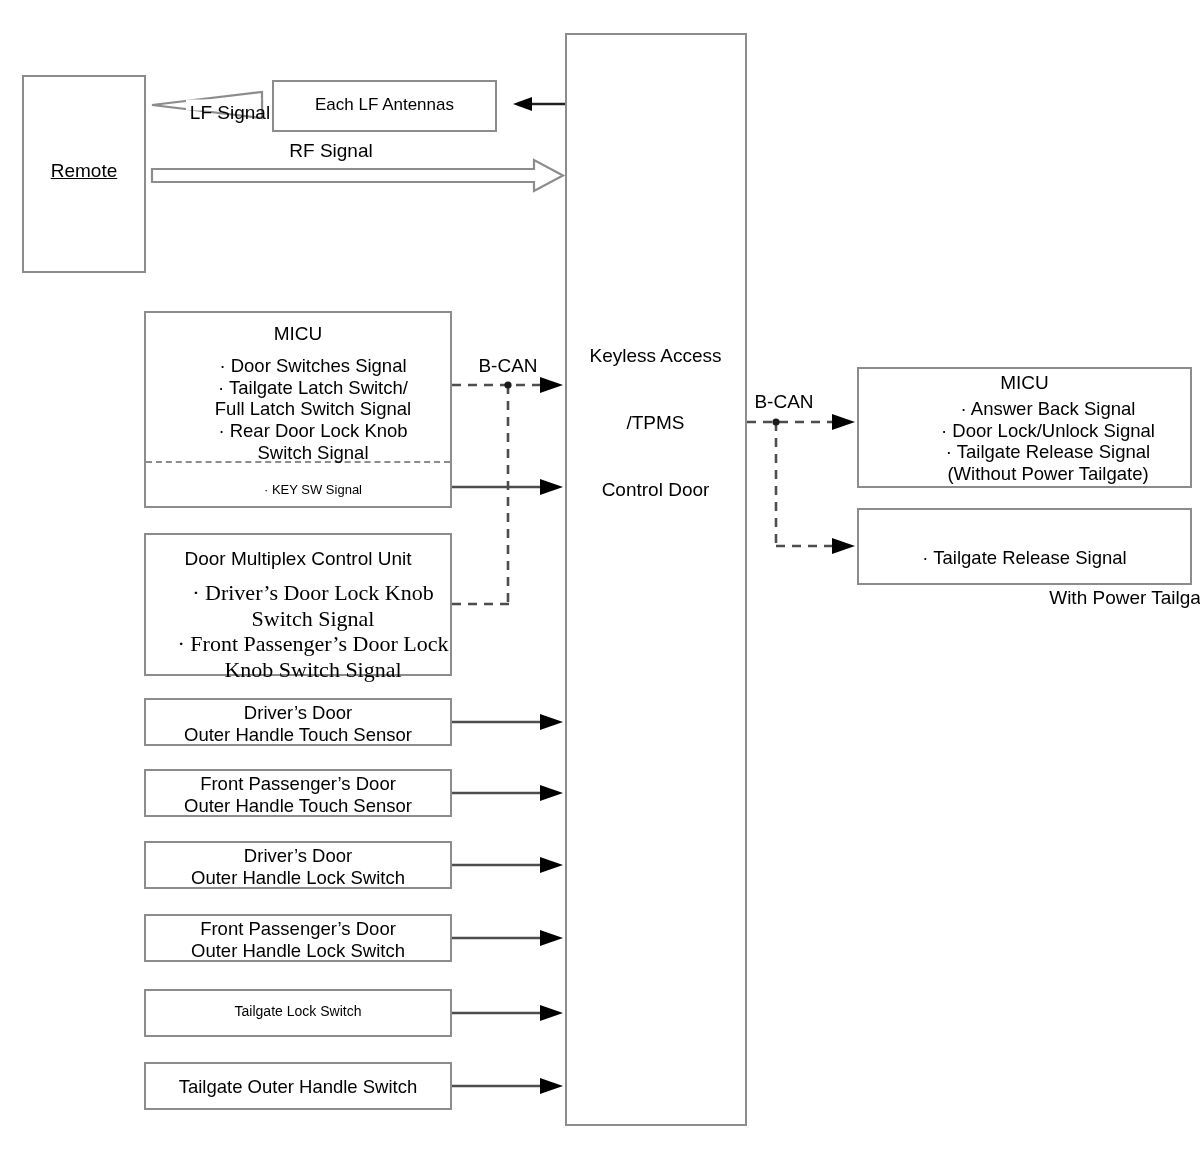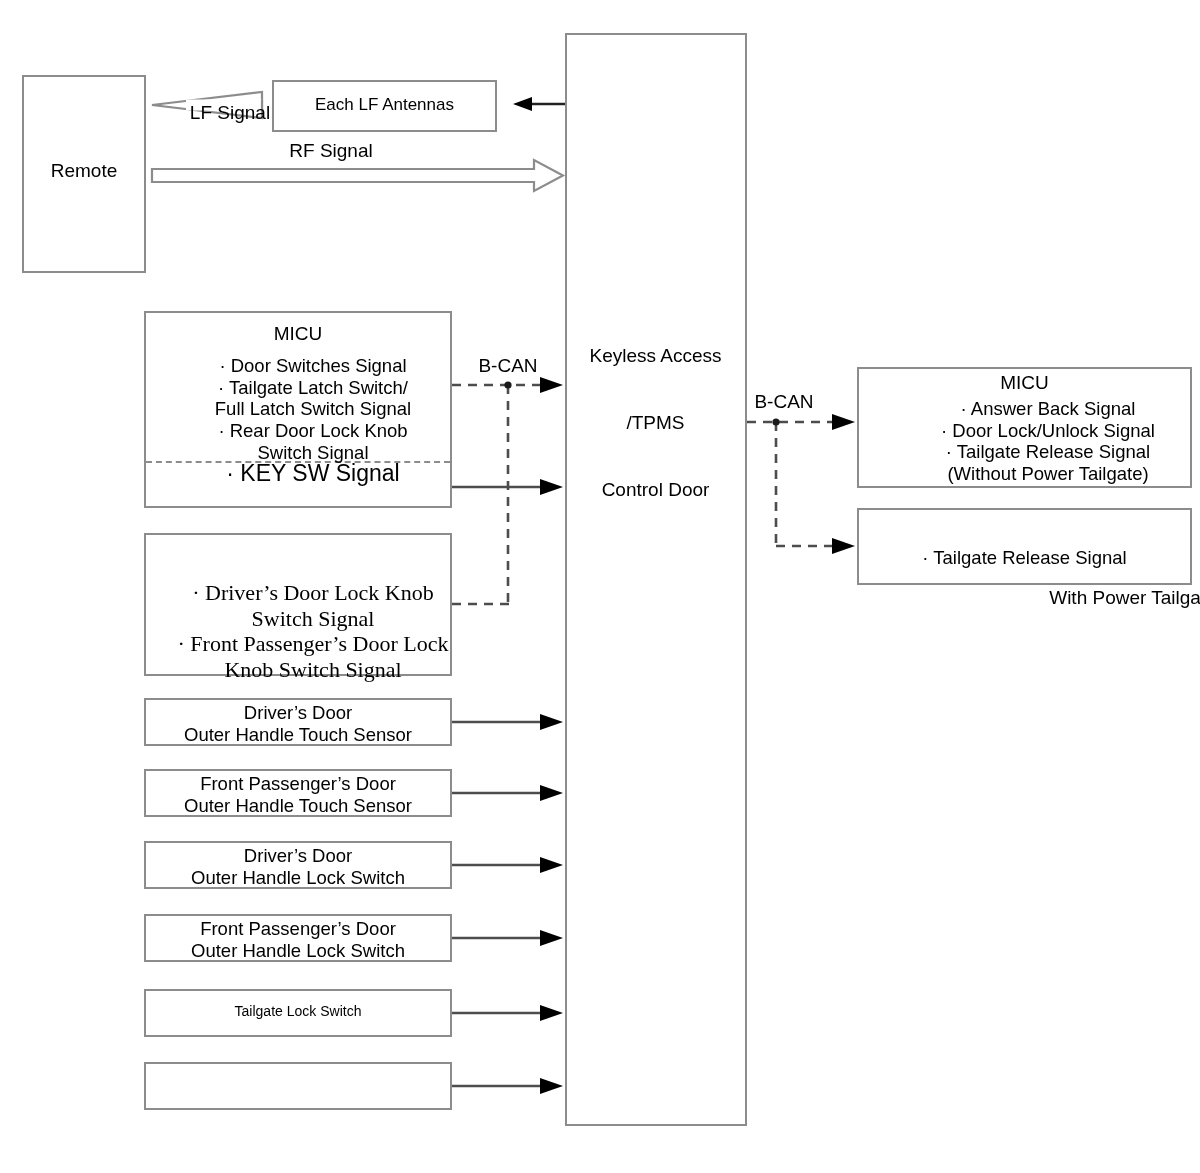--- a/index.html
+++ b/index.html
@@ -71,21 +71,21 @@
       <line x1="747" y1="422" x2="832" y2="422" stroke="#4d4d4d" stroke-width="2.6" stroke-dasharray="9,7"></line>
       <line x1="776" y1="422" x2="776" y2="546" stroke="#4d4d4d" stroke-width="2.6" stroke-dasharray="9,7"></line>
       <line x1="776" y1="546" x2="832" y2="546" stroke="#4d4d4d" stroke-width="2.6" stroke-dasharray="9,7"></line>
       <circle cx="776" cy="422" r="3.6" fill="#1a1a1a"></circle>
       <path d="M832,414 L855,422 L832,430 Z" fill="#000"></path>
       <path d="M832,538 L855,546 L832,554 Z" fill="#000"></path>
     </g>
   </svg>
 
   <div class="box" style="left:22px;top:75px;width:124px;height:198px;"></div>
-  <div class="txt c" style="left:22px;top:160px;width:124px;font-size:19px;">Remote</div>
+  <div class="txt c" style="left:22px;top:160px;width:124px;font-size:19px;text-decoration:underline;">Remote</div>
 
   <div class="box" style="left:272px;top:80px;width:225px;height:52px;"></div>
   <div class="txt c" style="left:272px;top:95px;width:225px;font-size:17px;">Each LF Antennas</div>
 
   <div class="txt c" style="left:150px;top:63px;width:160px;font-size:19px;margin-top:39px;">LF Signal</div>
   <div class="txt c" style="left:246px;top:140px;width:170px;font-size:19px;">RF Signal</div>
 
   <div class="box" style="left:565px;top:33px;width:182px;height:1093px;"></div>
   <div class="txt l" style="left:568px;top:301px;width:175px;font-size:19px;">
     <div>Keyless Access</div>
@@ -95,23 +95,24 @@
 
   <div class="box" style="left:144px;top:311px;width:308px;height:197px;"></div>
   <div style="position:absolute;left:146px;top:461px;width:304px;height:0;
               border-top:2.4px dashed #8c8c8c;"></div>
   <div class="txt c" style="left:144px;top:323px;width:308px;font-size:19px;">MICU</div>
   <div class="txt l" style="left:163px;top:355px;width:300px;font-size:18.5px;">· Door Switches Signal
 · Tailgate Latch Switch/
 Full Latch Switch Signal
 · Rear Door Lock Knob
 Switch Signal</div>
-  <div class="txt l" style="left:163px;top:460px;width:300px;font-size:23px;">· KEY SW Signal</div>
+  <div class="txt l" style="left:163px;top:482px;width:300px;font-size:13px;">· KEY SW Signal</div>
 
   <div class="box" style="left:144px;top:533px;width:308px;height:143px;"></div>
+  <div class="txt c" style="left:144px;top:548px;width:308px;font-size:19px;">Door Multiplex Control Unit</div>
   <div class="txt l" style="left:163px;top:580px;width:300px;font-size:22px;font-family:Liberation Serif, serif;">· Driver’s Door Lock Knob
 Switch Signal
 · Front Passenger’s Door Lock
 Knob Switch Signal</div>
 
   <div class="box" style="left:144px;top:698px;width:308px;height:48px;"></div>
   <div class="txt c" style="left:144px;top:702px;width:308px;font-size:18.5px;">Driver’s Door
 Outer Handle Touch Sensor</div>
 
   <div class="box" style="left:144px;top:769px;width:308px;height:48px;"></div>
@@ -123,20 +124,21 @@
 Outer Handle Lock Switch</div>
 
   <div class="box" style="left:144px;top:914px;width:308px;height:48px;"></div>
   <div class="txt c" style="left:144px;top:918px;width:308px;font-size:18.5px;">Front Passenger’s Door
 Outer Handle Lock Switch</div>
 
   <div class="box" style="left:144px;top:989px;width:308px;height:48px;"></div>
   <div class="txt c" style="left:144px;top:1003px;width:308px;font-size:14px;">Tailgate Lock Switch</div>
 
   <div class="box" style="left:144px;top:1062px;width:308px;height:48px;"></div>
+  <div class="txt c" style="left:144px;top:1076px;width:308px;font-size:18.5px;">Tailgate Outer Handle Switch</div>
 
   <div class="txt c" style="left:458px;top:355px;width:100px;font-size:19px;">B-CAN</div>
   <div class="txt c" style="left:744px;top:391px;width:80px;font-size:19px;">B-CAN</div>
 
   <div class="box" style="left:857px;top:367px;width:335px;height:121px;"></div>
   <div class="txt c" style="left:857px;top:372px;width:335px;font-size:19px;">MICU</div>
   <div class="txt l" style="left:893px;top:398px;width:310px;font-size:18.5px;">· Answer Back Signal
 · Door Lock/Unlock Signal
 · Tailgate Release Signal
 (Without Power Tailgate)</div>

